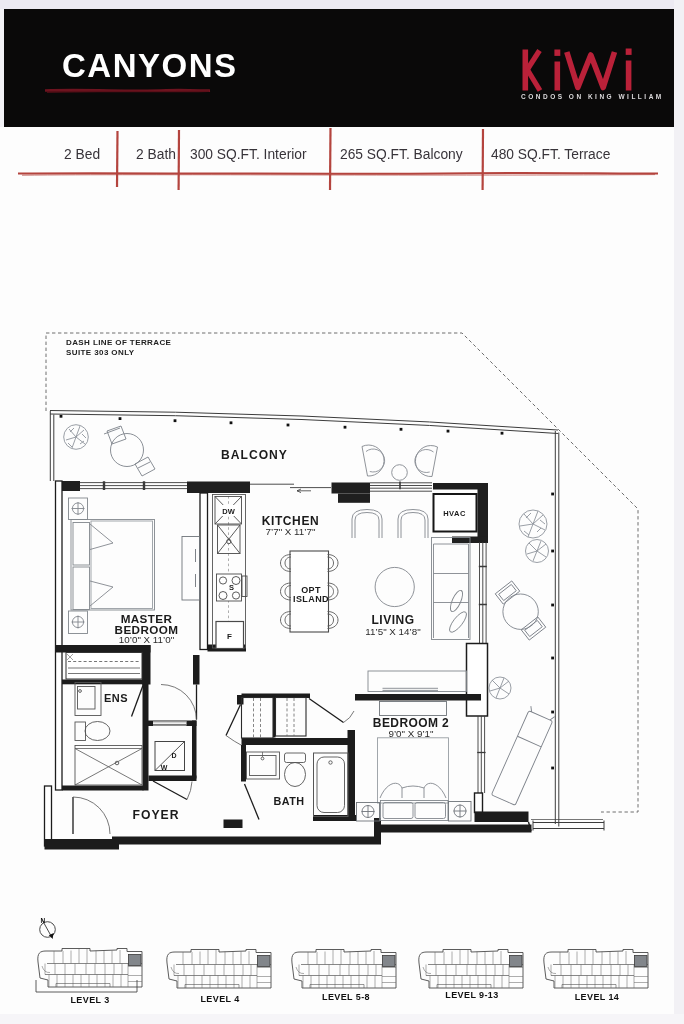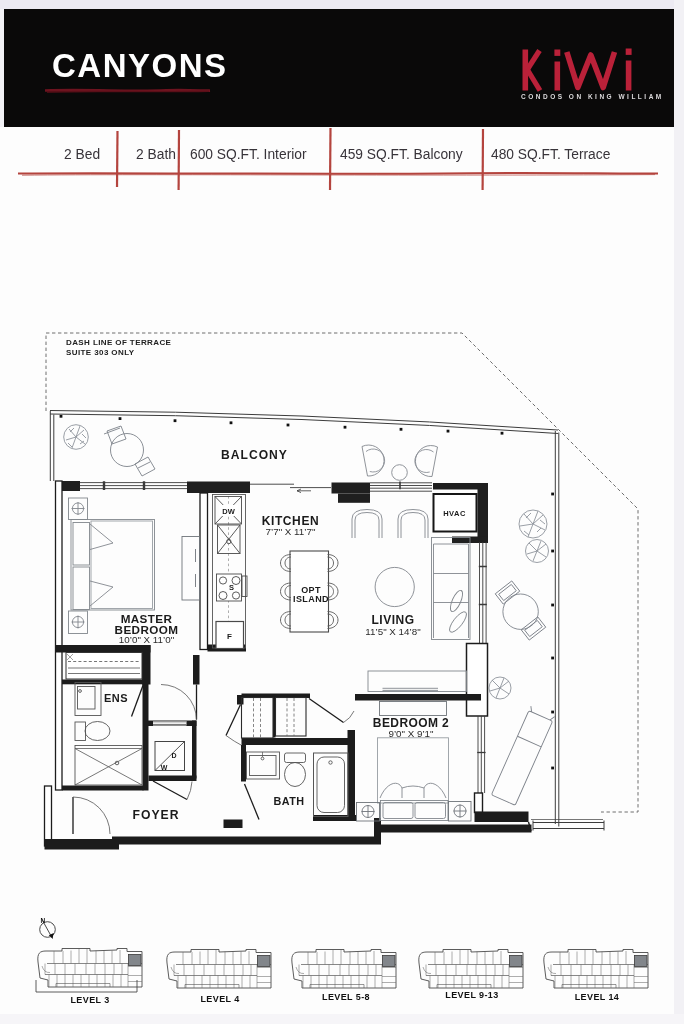--- a/index.html
+++ b/index.html
@@ -4,21 +4,21 @@
 <style>
   html,body{margin:0;padding:0;}
   body{width:684px;height:1024px;position:relative;overflow:hidden;-webkit-font-smoothing:antialiased;
        background:#fdfdfd;font-family:"Liberation Sans", sans-serif;}
   .abs{position:absolute;}
   #topstrip{left:0;top:0;width:684px;height:9px;background:#eceaf2;}
   #leftstrip{left:0;top:9px;width:4px;height:118px;background:#f3f2f6;}
   #rightstrip{left:674px;top:0;width:10px;height:1024px;background:#f2f1f5;}
   #botstrip{left:0;top:1014px;width:684px;height:10px;background:#f6f5f8;}
   #header{left:4px;top:9px;width:670px;height:118px;background:#0a0909;}
-  #canyons{left:52px;top:49px;color:#fff;font-size:33px;font-weight:bold;
+  #canyons{left:62px;top:49px;color:#fff;font-size:33px;font-weight:bold;
            letter-spacing:1.5px;line-height:1;}
   #kiwi{left:519px;top:44px;}
   #kiwisub{left:521px;top:92.5px;color:#dcdadc;font-size:6.5px;letter-spacing:2.5px;font-weight:bold;}
   #specbar{left:4px;top:127px;width:670px;height:75px;background:#fdfdfd;}
   .spec{position:absolute;top:147px;font-size:13.8px;color:#38343a;white-space:nowrap;}
 </style>
 </head>
 <body>
 <div id="topstrip" class="abs"></div>
 <div id="rightstrip" class="abs"></div>
@@ -44,22 +44,22 @@
   <g fill="#ba2139">
     <rect x="554.4" y="49.5" width="5.9" height="6.4"></rect>
     <rect x="625.7" y="48.5" width="5.9" height="6.4"></rect>
   </g>
 </svg>
 <div id="kiwisub" class="abs">CONDOS ON KING WILLIAM</div>
 
 <div id="specbar" class="abs"></div>
 <div class="spec" style="left:64px;">2 Bed</div>
 <div class="spec" style="left:136px;">2 Bath</div>
-<div class="spec" style="left:190px;">600 SQ.FT. Interior</div>
-<div class="spec" style="left:340px;">459 SQ.FT. Balcony</div>
+<div class="spec" style="left:190px;">300 SQ.FT. Interior</div>
+<div class="spec" style="left:340px;">265 SQ.FT. Balcony</div>
 <div class="spec" style="left:491px;">480 SQ.FT. Terrace</div>
 <svg class="abs" style="left:0;top:0;" width="684" height="210" viewBox="0 0 684 210">
   <g stroke="#b4443e" fill="none">
     <path d="M117.5,131 L117,187" stroke-width="2.2"></path>
     <path d="M179,130 L178.6,190" stroke-width="2.2"></path>
     <path d="M330.5,128 L330,190" stroke-width="2.2"></path>
     <path d="M483,129 L482.6,190" stroke-width="2.2"></path>
     <path d="M18,173.5 C120,172.3 300,174.8 470,173.2 C560,172.4 620,174 658,173.4" stroke-width="2"></path>
     <path d="M22,175.2 C150,173.8 400,176 655,174.6" stroke-width="0.9" opacity="0.8"></path>
   </g>

